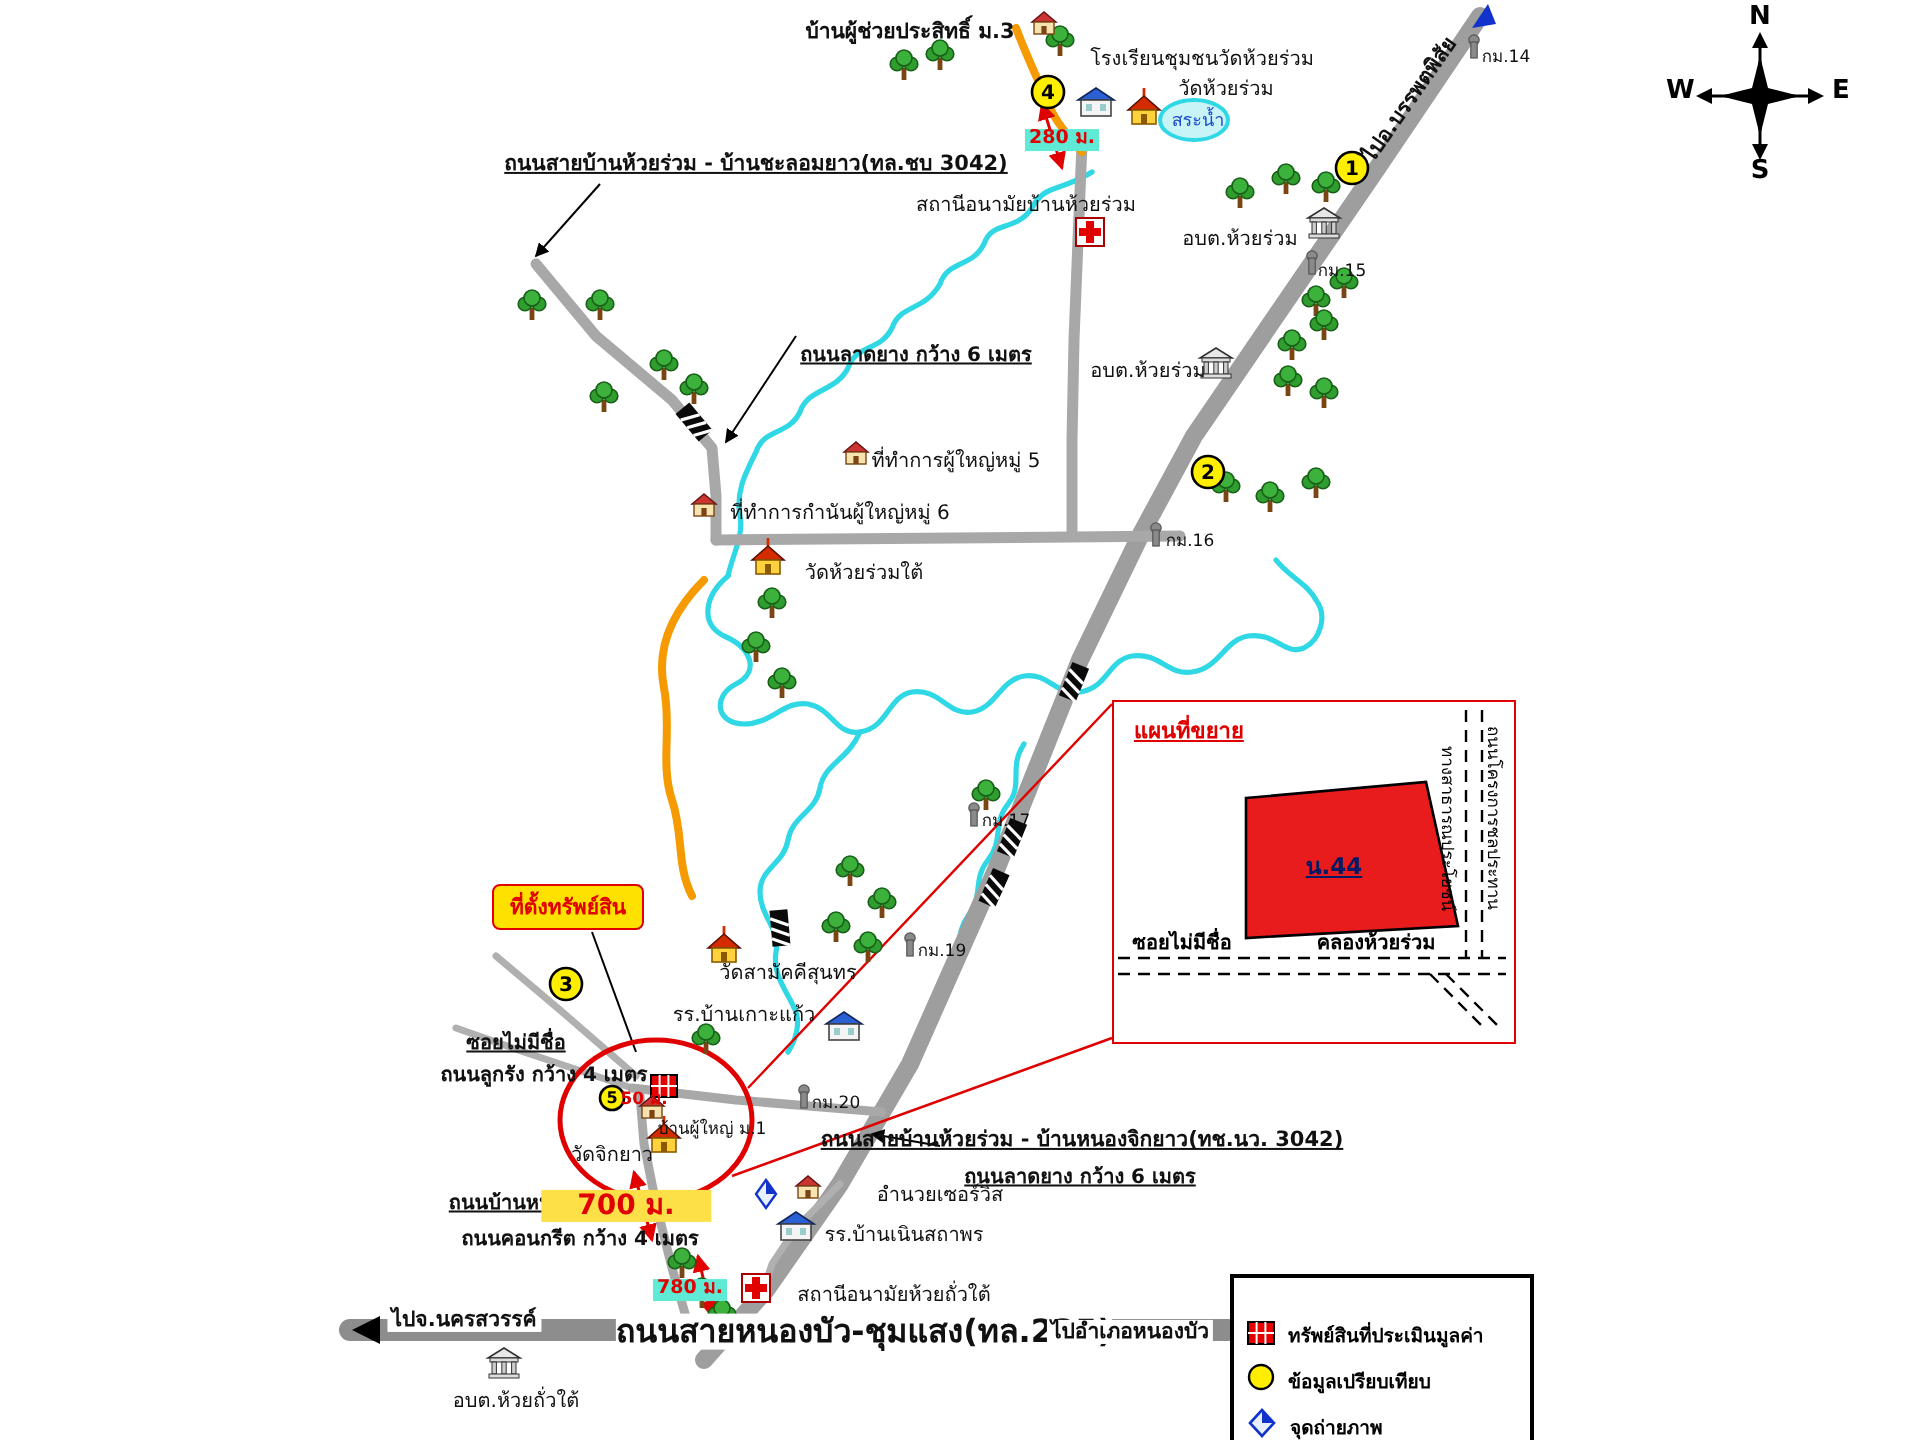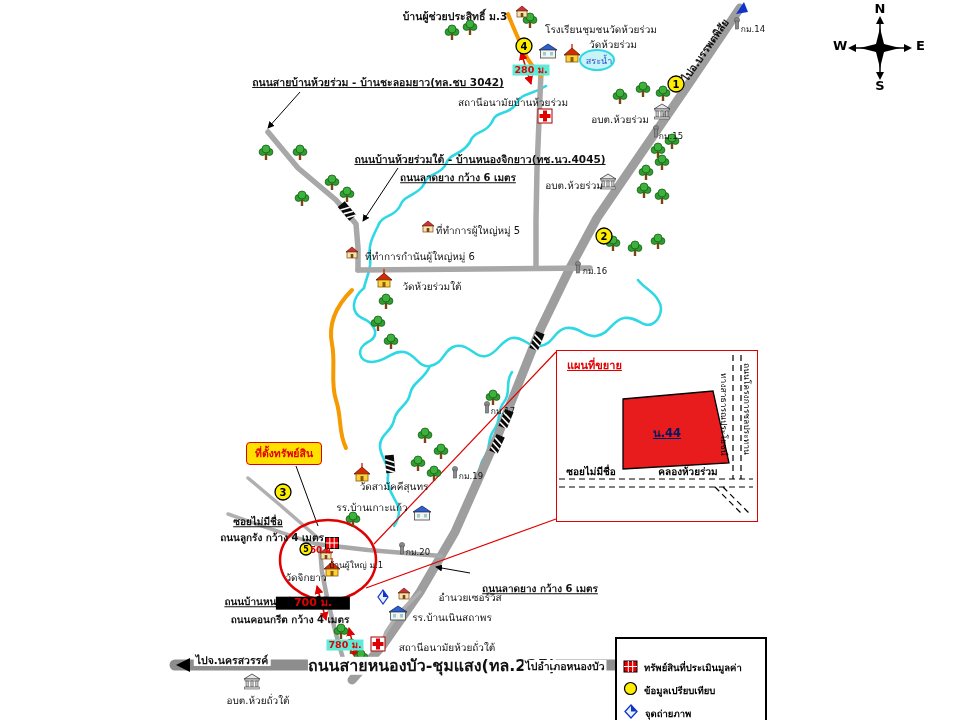--- a/index.html
+++ b/index.html
@@ -242,39 +242,39 @@
   </svg>
 
   <div id="label-layer">
       <div class="lbl" style="left: 455px; top: 16px; font-size: 10.5px; font-weight: bold; transform: translate(-50%, -50%);">บ้านผู้ช่วยประสิทธิ์ ม.3</div>
       <div class="lbl" style="left: 601px; top: 30px; font-size: 10px; transform: translate(-50%, -50%);">โรงเรียนชุมชนวัดห้วยร่วม</div>
       <div class="lbl" style="left: 613px; top: 45px; font-size: 10px; transform: translate(-50%, -50%);">วัดห้วยร่วม</div>
       <div class="lbl" style="left: 599px; top: 61px; font-size: 9px; color: rgb(27, 74, 204); transform: translate(-50%, -50%);">สระน้ำ</div>
       <div class="lbl" style="left: 378px; top: 82px; font-size: 10.5px; font-weight: bold; text-decoration: underline; transform: translate(-50%, -50%);">ถนนสายบ้านห้วยร่วม - บ้านชะลอมยาว(ทล.ชบ 3042)</div>
       <div class="lbl" style="left: 513px; top: 103px; font-size: 10px; transform: translate(-50%, -50%);">สถานีอนามัยบ้านห้วยร่วม</div>
       <div class="lbl" style="left: 620px; top: 120px; font-size: 10px; transform: translate(-50%, -50%);">อบต.ห้วยร่วม</div>
-      <div class="lbl" style="left: 480px; top: 159px; font-size: 10.5px; font-weight: bold; text-decoration: underline; transform: translate(-50%, -50%);">ถนนบ้านห้วยร่วมใต้ - บ้านหนองจิกยาว(ทช.นว.4045)</div>
       <div class="lbl" style="left: 458px; top: 178px; font-size: 10px; font-weight: bold; text-decoration: underline; transform: translate(-50%, -50%);">ถนนลาดยาง กว้าง 6 เมตร</div>
       <div class="lbl" style="left: 574px; top: 186px; font-size: 10px; transform: translate(-50%, -50%);">อบต.ห้วยร่วม</div>
       <div class="lbl" style="left: 478px; top: 231px; font-size: 10px; transform: translate(-50%, -50%);">ที่ทำการผู้ใหญ่หมู่ 5</div>
       <div class="lbl" style="left: 420px; top: 257px; font-size: 10px; transform: translate(-50%, -50%);">ที่ทำการกำนันผู้ใหญ่หมู่ 6</div>
       <div class="lbl" style="left: 432px; top: 287px; font-size: 10px; transform: translate(-50%, -50%);">วัดห้วยร่วมใต้</div>
       <div class="lbl" style="left: 705px; top: 50px; font-size: 10.5px; font-weight: bold; transform: translate(-50%, -50%) rotate(-55deg);">ไปอ.บรรพตพิสัย</div>
       <div class="lbl" style="left: 531px; top: 70px; font-size: 9.5px; color: rgb(224, 0, 0); font-weight: bold; background: #5eead4; padding: 0px 2px; transform: translate(-50%, -50%);">280 ม.</div>
       <div class="lbl" style="left: 394px; top: 487px; font-size: 10px; transform: translate(-50%, -50%);">วัดสามัคคีสุนทร</div>
       <div class="lbl" style="left: 372px; top: 508px; font-size: 10px; transform: translate(-50%, -50%);">รร.บ้านเกาะแก้ว</div>
       <div class="lbl" style="left: 258px; top: 522px; font-size: 10px; font-weight: bold; text-decoration: underline; transform: translate(-50%, -50%);">ซอยไม่มีชื่อ</div>
       <div class="lbl" style="left: 272px; top: 538px; font-size: 10px; font-weight: bold; transform: translate(-50%, -50%);">ถนนลูกรัง กว้าง 4 เมตร</div>
       <div class="lbl" style="left: 322px; top: 551px; font-size: 8.5px; color: rgb(224, 0, 0); font-weight: bold; transform: translate(-50%, -50%);">50 ม.</div>
       <div class="lbl" style="left: 356px; top: 566px; font-size: 8.5px; transform: translate(-50%, -50%);">บ้านผู้ใหญ่ ม.1</div>
       <div class="lbl" style="left: 306px; top: 578px; font-size: 10px; transform: translate(-50%, -50%);">วัดจิกยาว</div>
+      <div class="lbl" style="left: 541px; top: 570px; font-size: 10.5px; font-weight: bold; text-decoration: underline; transform: translate(-50%, -50%);">ถนนสายบ้านห้วยร่วม - บ้านหนองจิกยาว(ทช.นว. 3042)</div>
       <div class="lbl" style="left: 540px; top: 589px; font-size: 10px; font-weight: bold; text-decoration: underline; transform: translate(-50%, -50%);">ถนนลาดยาง กว้าง 6 เมตร</div>
       <div class="lbl" style="left: 276px; top: 602px; font-size: 10px; font-weight: bold; text-decoration: underline; transform: translate(-50%, -50%);">ถนนบ้านหนองจิกยาวใต้</div>
       <div class="lbl" style="left: 290px; top: 620px; font-size: 10px; font-weight: bold; transform: translate(-50%, -50%);">ถนนคอนกรีต กว้าง 4 เมตร</div>
-      <div class="lbl" style="left: 313px; top: 603px; font-size: 11px; color: rgb(224, 0, 0); font-weight: bold; background: #000000; padding: 0px 18px; transform: translate(-50%, -50%);">700 ม.</div>
+      <div class="lbl" style="left: 313px; top: 603px; font-size: 14px; color: rgb(224, 0, 0); font-weight: bold; background: #fde047; padding: 0px 18px; transform: translate(-50%, -50%);">700 ม.</div>
       <div class="lbl" style="left: 445px; top: 598px; font-size: 10px; transform: translate(-50%, -50%); margin-left: 25px;">อำนวยเซอร์วิส</div>
       <div class="lbl" style="left: 452px; top: 618px; font-size: 10px; transform: translate(-50%, -50%);">รร.บ้านเนินสถาพร</div>
       <div class="lbl" style="left: 345px; top: 645px; font-size: 9.5px; color: rgb(224, 0, 0); font-weight: bold; background: #5eead4; padding: 0px 2px; transform: translate(-50%, -50%);">780 ม.</div>
       <div class="lbl" style="left: 447px; top: 648px; font-size: 10px; transform: translate(-50%, -50%);">สถานีอนามัยห้วยถั่วใต้</div>
       <div class="lbl" style="left: 232px; top: 660px; font-size: 10.5px; font-weight: bold; background: rgb(255, 255, 255); padding: 0px 2px; transform: translate(-50%, -50%);">ไปจ.นครสวรรค์</div>
       <div class="lbl" style="left: 432px; top: 666px; font-size: 16px; font-weight: bold; background: rgb(255, 255, 255); padding: 0px 0; transform: translate(-50%, -50%);">ถนนสายหนองบัว-ชุมแสง(ทล.225)</div>
       <div class="lbl" style="left: 565px; top: 666px; font-size: 10.5px; font-weight: bold; background: rgb(255, 255, 255); padding: 0px 2px; transform: translate(-50%, -50%);">ไปอำเภอหนองบัว</div>
       <div class="lbl" style="left: 258px; top: 701px; font-size: 10px; transform: translate(-50%, -50%);">อบต.ห้วยถั่วใต้</div>
       <div class="lbl" style="left: 753px; top: 30px; font-size: 8.5px; transform: translate(-50%, -50%);">กม.14</div>
       <div class="lbl" style="left: 671px; top: 137px; font-size: 8.5px; transform: translate(-50%, -50%);">กม.15</div>

